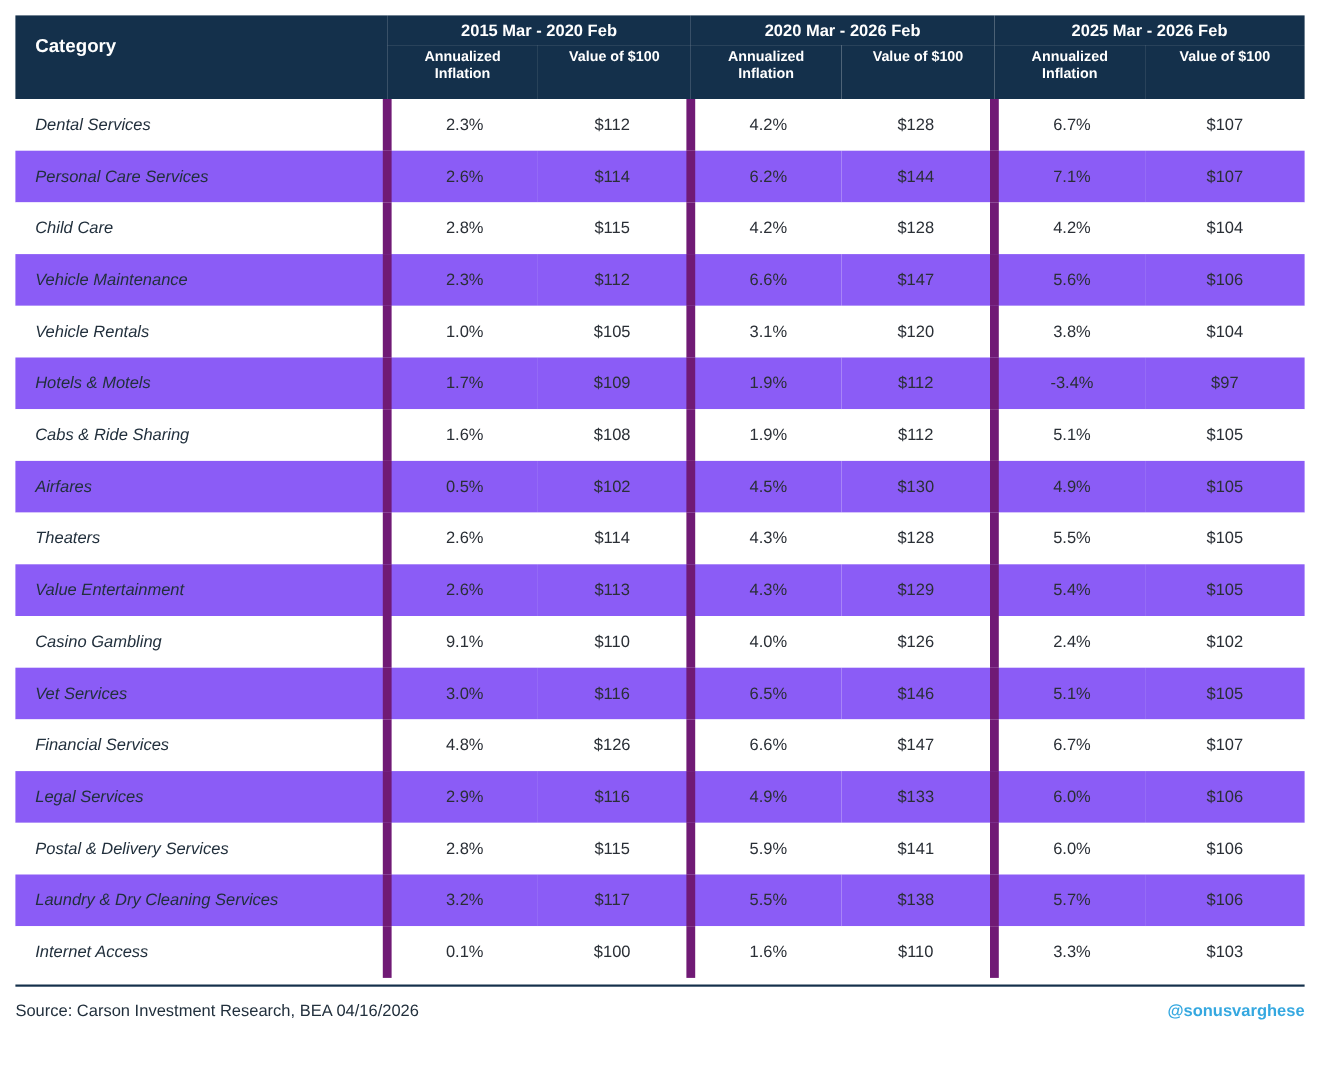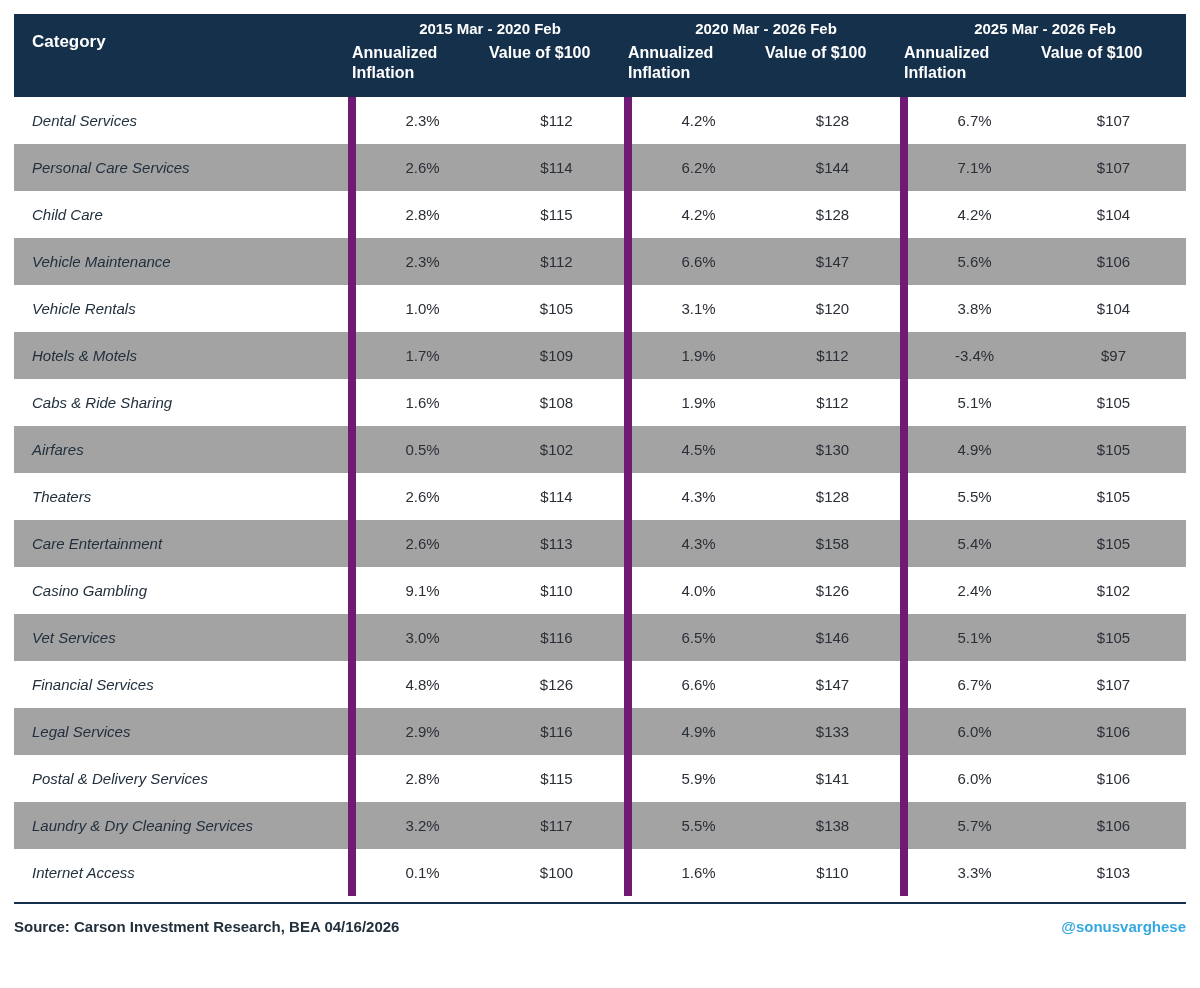--- a/index.html
+++ b/index.html
@@ -39,22 +39,22 @@
     padding: 18px 0 6px 18px;
     vertical-align: top;
   }
   thead tr.header-top th.period-head {
     text-align: center;
     font-size: 15px;
     padding: 6px 0 4px 0;
     vertical-align: top;
   }
   thead tr.header-sub th.sub {
-    text-align: left;
-    font-size: 16px;
+    text-align: center;
+    font-size: 13px;
     padding: 2px 0 14px 0;
     vertical-align: top;
     line-height: 1.25;
   }
   tbody td {
     font-size: 15px;
     color: #2a2f36;
     padding: 11px 0;
     height: 25px;
   }
@@ -64,37 +64,37 @@
     color: #22303d;
     font-style: italic;
   }
   tbody td.num {
     text-align: center;
   }
   tbody tr.odd td {
     background: #ffffff;
   }
   tbody tr.even td {
-    background: #a3a3a3;
+    background: #8b5cf6;
   }
   tbody td.divider {
     border-left: 8px solid #701a75;
   }
   .footer {
     width: 1172px;
     margin-top: 6px;
     padding-top: 14px;
     border-top: 2px solid #14304b;
     display: flex;
     justify-content: space-between;
     align-items: baseline;
   }
   .source {
     font-size: 15px;
-    font-weight: bold;
+    font-weight: normal;
     color: #22303d;
   }
   .handle {
     font-size: 15px;
     font-weight: bold;
     color: #35a8e0;
   }
   .sub-line1 { display: block; }
   .sub-line2 { display: block; }
 </style>
@@ -214,25 +214,25 @@
         <tr class="odd">
           <td class="cat">Theaters</td>
           <td class="num divider">2.6%</td>
           <td class="num">$114</td>
           <td class="num divider">4.3%</td>
           <td class="num">$128</td>
           <td class="num divider">5.5%</td>
           <td class="num">$105</td>
         </tr>
         <tr class="even">
-          <td class="cat">Care Entertainment</td>
+          <td class="cat">Value Entertainment</td>
           <td class="num divider">2.6%</td>
           <td class="num">$113</td>
           <td class="num divider">4.3%</td>
-          <td class="num">$158</td>
+          <td class="num">$129</td>
           <td class="num divider">5.4%</td>
           <td class="num">$105</td>
         </tr>
         <tr class="odd">
           <td class="cat">Casino Gambling</td>
           <td class="num divider">9.1%</td>
           <td class="num">$110</td>
           <td class="num divider">4.0%</td>
           <td class="num">$126</td>
           <td class="num divider">2.4%</td>

